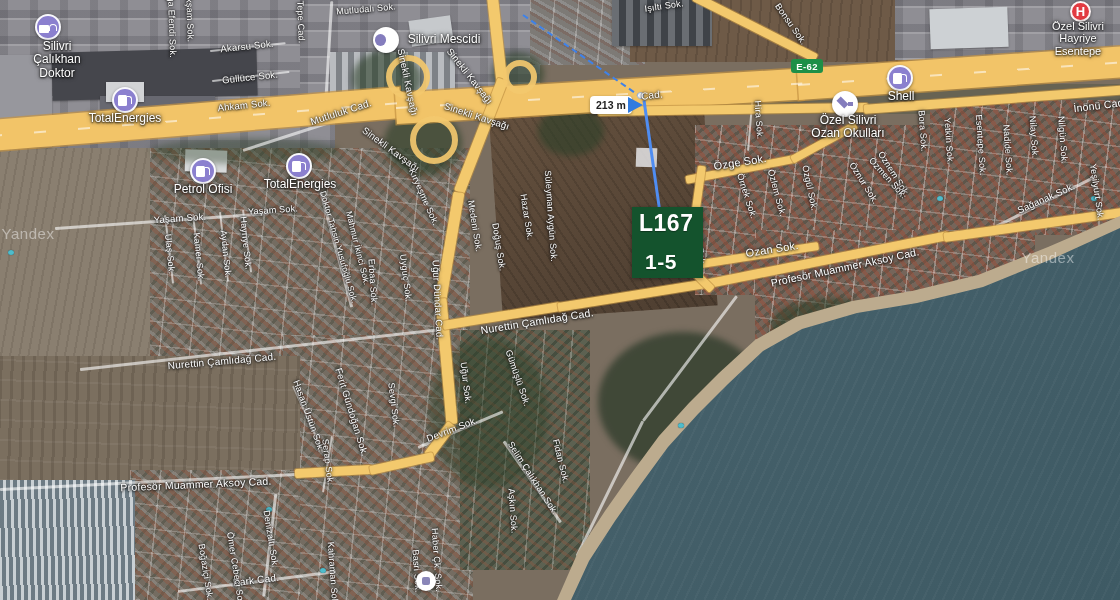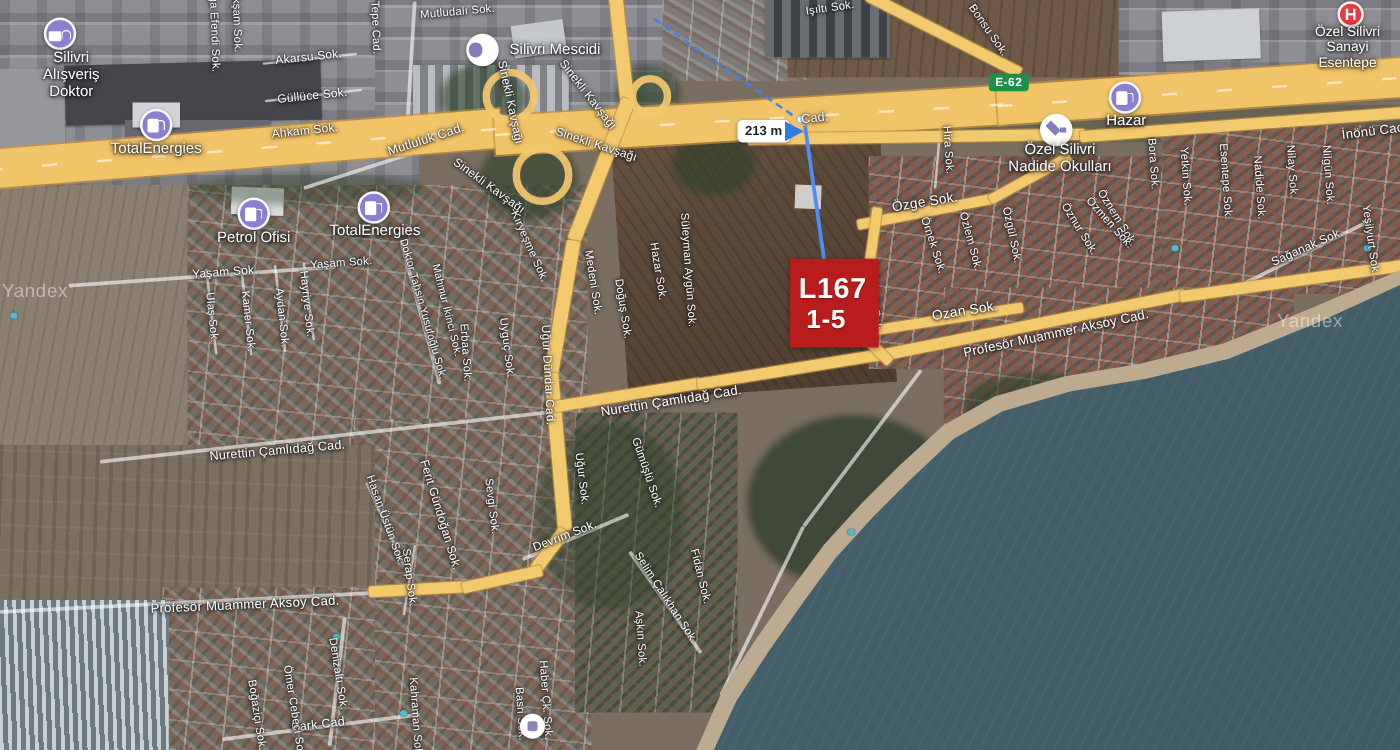--- a/index.html
+++ b/index.html
@@ -76,22 +76,22 @@
   .ic-mosque:before{content:"";position:static;width:12px;height:12px;border-radius:50%;background:#847dbd;}
   .ic-mosque:after{content:"";left:9px;top:5px;width:11px;height:11px;border-radius:50%;background:#fff;}
   .ic-school{background:#fff;}
   .ic-school:before{content:"";position:static;width:11px;height:11px;background:#847dbd;
     transform:rotate(45deg) scale(1,.55);margin-top:-3px;}
   .ic-school:after{content:"";left:9px;top:12px;width:5px;height:4px;background:#847dbd;}
   .ic-hospital{background:#e23b41;color:#fff;font-weight:bold;font-size:13px;width:21px;height:21px;margin-left:-10px;margin-top:-10px;}
   .ic-generic{background:#fff;width:20px;height:20px;margin-left:-10px;margin-top:-10px;}
   .ic-generic:before{content:"";position:static;width:8px;height:8px;border-radius:2px;background:#8a86b8;}
   
-  #parcel{left:632px;top:207px;width:71px;height:71px;background:#b91c1c;
-    display:flex;flex-direction:column;justify-content:center;
+  #parcel{left:632px;top:207px;width:71px;height:71px;background:#14532d;
+    display:flex;flex-direction:column;justify-content:space-between;
     padding:3px 4px 4px 7px;box-shadow:0 1px 4px rgba(0,0,0,.4);}
   #parcel .l1{color:#fff;font-weight:700;font-size:23px;letter-spacing:.5px;position:static;text-shadow:0 1px 1px rgba(0,0,0,.35);}
   #parcel .l2{color:#fff;font-weight:700;font-size:21px;letter-spacing:.5px;position:static;padding-left:6px;text-shadow:0 1px 1px rgba(0,0,0,.35);}
   #tooltip{left:590px;top:96px;height:18px;background:#fff;border-radius:4px;
     display:flex;align-items:center;padding:0 6px;box-shadow:0 1px 3px rgba(0,0,0,.4);}
   #tooltip span{position:static;font-size:10.5px;color:#222;font-weight:700;}
   #tip-arrow{left:628px;top:97px;width:0;height:0;border-top:8px solid transparent;
     border-bottom:8px solid transparent;border-left:15px solid #2f7be0;}
   .mline-d{border-top:2.5px dashed #3f82e8;}
   .mline-s{border-top:3.5px solid #4f8df2;}
@@ -287,52 +287,52 @@
       <div class="lbl" style="left: 1008px; top: 150px; font-size: 9px; transform: translate(-50%, -50%) rotate(86deg);">Nadide Sok.</div>
       <div class="lbl" style="left: 1034px; top: 137px; font-size: 9px; transform: translate(-50%, -50%) rotate(86deg);">Nilay Sok.</div>
       <div class="lbl" style="left: 1063px; top: 140px; font-size: 9px; transform: translate(-50%, -50%) rotate(86deg);">Nilgün Sok.</div>
       <div class="lbl" style="left: 1046px; top: 198px; font-size: 9.5px; transform: translate(-50%, -50%) rotate(-24deg);">Sağanak Sok.</div>
       <div class="lbl" style="left: 1097px; top: 192px; font-size: 9px; transform: translate(-50%, -50%) rotate(82deg);">Yeşilyurt Sok.</div>
     </div>
   <div id="pois">
       <div class="poi-ic ic-bag" style="left: 48px; top: 27px;"></div>
       <div class="poi-lbl" style="left: 57px; top: 60px;">
         <div style="position: static;">Silivri</div>
-        <div style="position: static;">Alışveriş</div>
+        <div style="position: static;">Çalıkhan</div>
         <div style="position: static;">Doktor</div>
       </div>
       <div class="poi-ic ic-fuel" style="left: 125px; top: 100px;"></div>
       <div class="poi-lbl" style="left: 125px; top: 119px;">
         <div style="position: static;">TotalEnergies</div>
       </div>
       <div class="poi-ic ic-fuel" style="left: 299px; top: 166px;"></div>
       <div class="poi-lbl" style="left: 300px; top: 185px;">
         <div style="position: static;">TotalEnergies</div>
       </div>
       <div class="poi-ic ic-fuel" style="left: 203px; top: 171px;"></div>
       <div class="poi-lbl" style="left: 203px; top: 190px;">
         <div style="position: static;">Petrol Ofisi</div>
       </div>
       <div class="poi-ic ic-mosque" style="left: 386px; top: 40px;"></div>
       <div class="poi-lbl" style="left: 444px; top: 40px;">
         <div style="position: static;">Silivri Mescidi</div>
       </div>
       <div class="poi-ic ic-fuel" style="left: 900px; top: 78px;"></div>
       <div class="poi-lbl" style="left: 901px; top: 97px;">
-        <div style="position: static;">Hazar</div>
+        <div style="position: static;">Shell</div>
       </div>
       <div class="poi-ic ic-school" style="left: 845px; top: 104px;"></div>
       <div class="poi-lbl" style="left: 848px; top: 127px;">
         <div style="position: static;">Özel Silivri</div>
-        <div style="position: static;">Nadide Okulları</div>
+        <div style="position: static;">Ozan Okulları</div>
       </div>
       <div class="poi-ic ic-hospital" style="left: 1080px; top: 11px;">H</div>
       <div class="poi-lbl" style="left: 1078px; top: 38px; font-size: 11px;">
         <div style="position: static;">Özel Silivri</div>
-        <div style="position: static;">Sanayi</div>
+        <div style="position: static;">Hayriye</div>
         <div style="position: static;">Esentepe</div>
       </div>
       <div class="poi-ic ic-generic" style="left: 426px; top: 581px;"></div>
     </div>
 
   <div id="tooltip">
       <span>213 m</span>
     </div>
   <div id="tip-arrow"></div>
 

